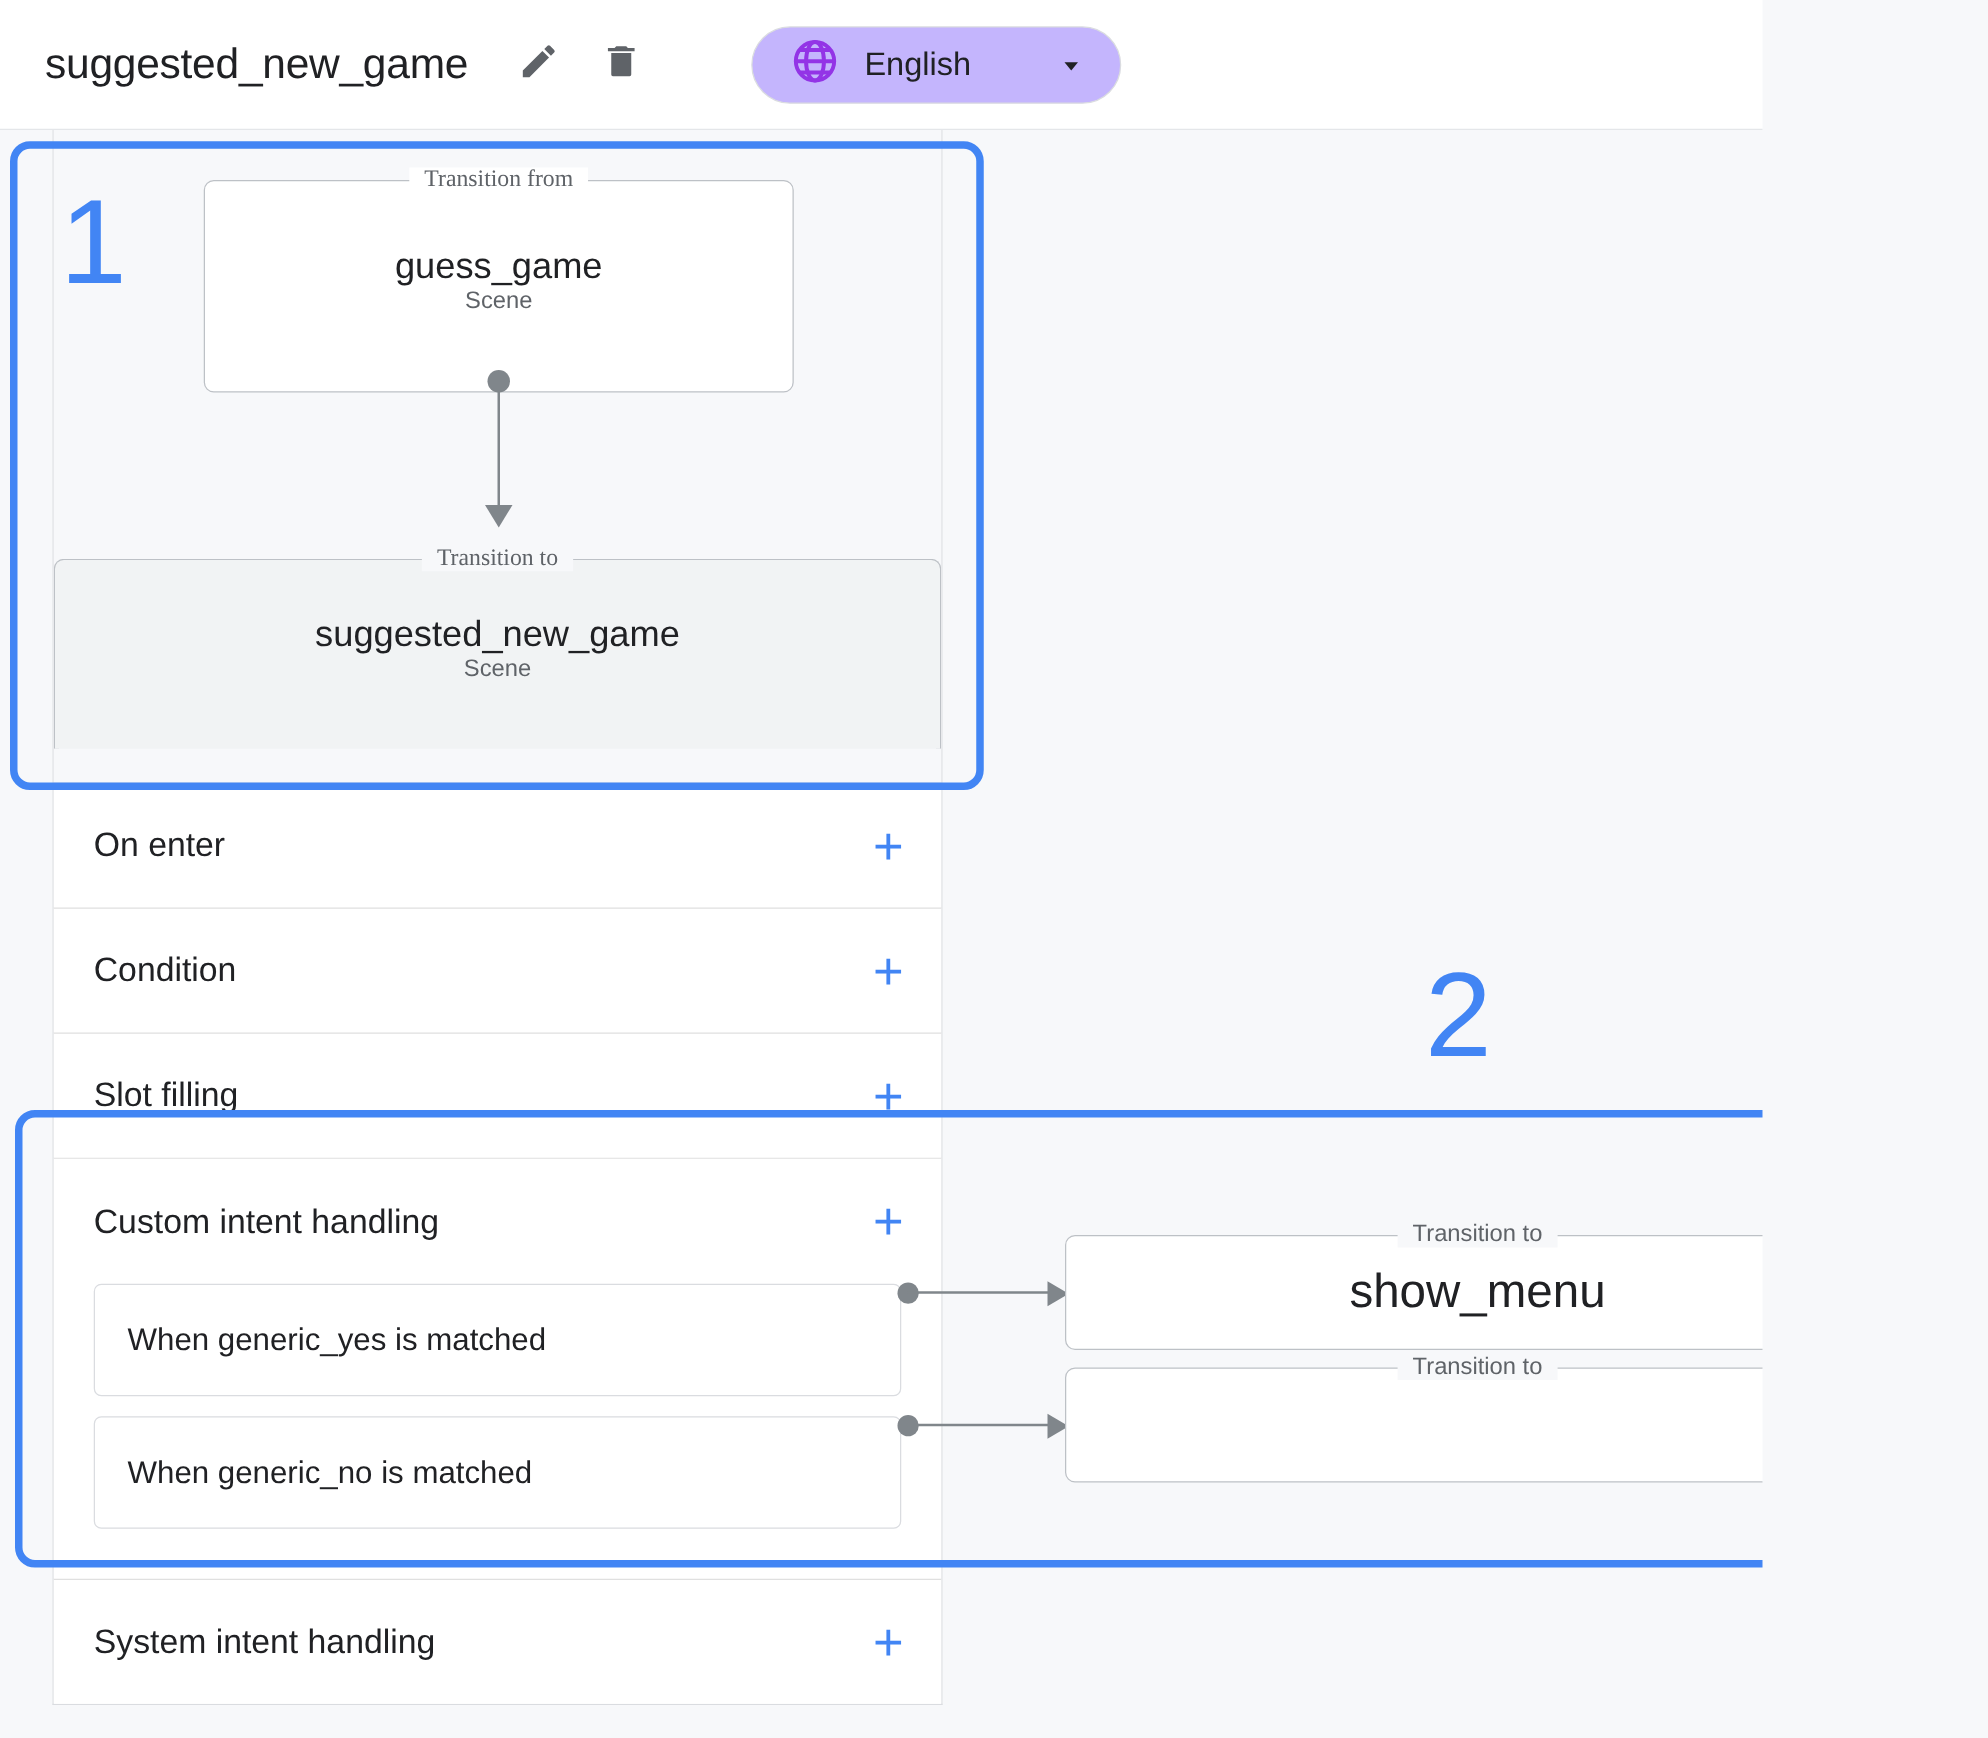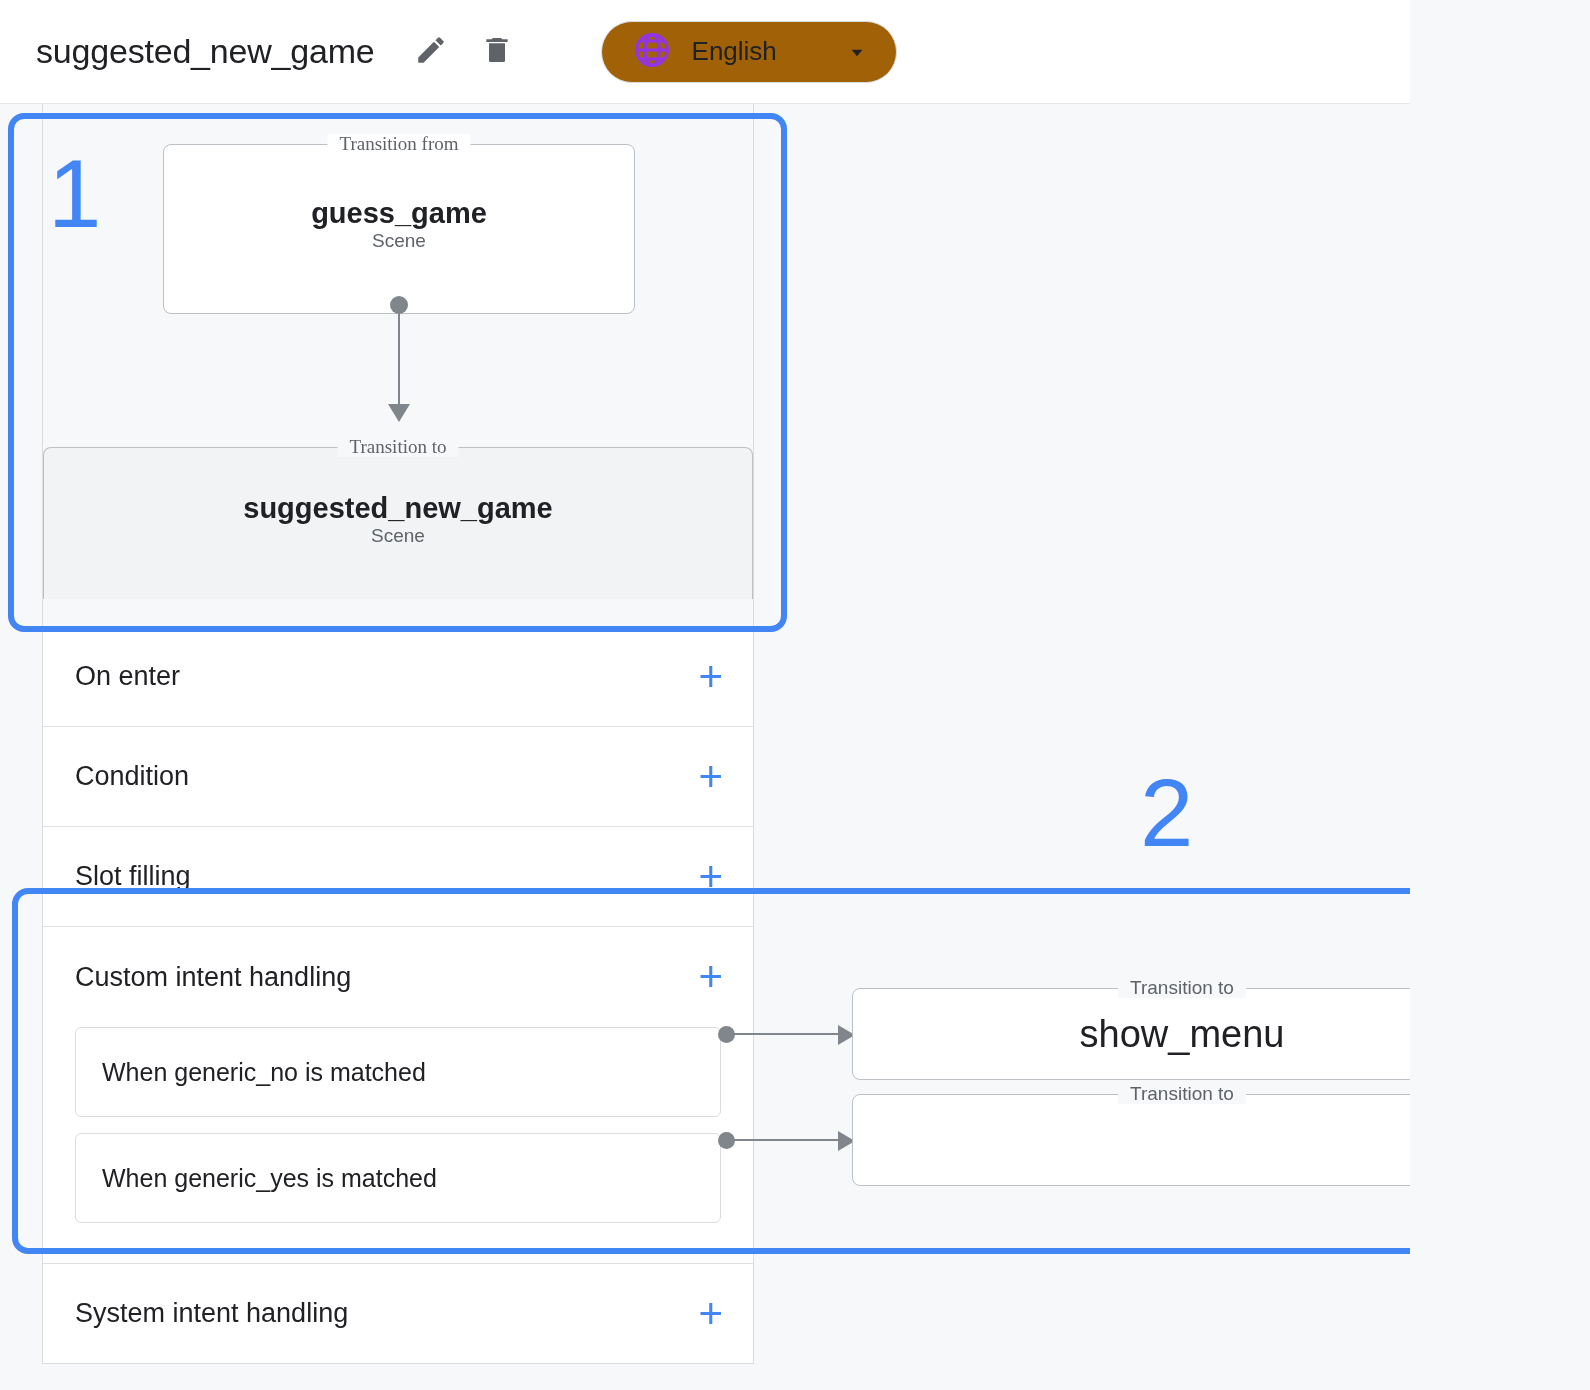--- a/index.html
+++ b/index.html
@@ -45,21 +45,21 @@
   }
   .icon-pencil { margin-left: 34px; }
   .icon-trash  { margin-left: 22px; }
 
   .lang-chip {
     margin-left: 82px;
     height: 62px;
     min-width: 296px;
     border: 1px solid #dadce0;
     border-radius: 34px;
-    background: #a16207;
+    background: #c4b5fd;
     display: flex;
     align-items: center;
     padding: 0 26px 0 30px;
     cursor: pointer;
   }
   .lang-label {
     font-size: 26px;
     color: #202124;
     margin-left: 20px;
     white-space: nowrap;
@@ -103,21 +103,20 @@
     color: #5f6368;
     white-space: nowrap;
     line-height: 20px;
     font-family: Liberation Serif, serif;
   }
   .node-title {
     font-size: 29px;
     color: #202124;
     text-align: center;
     white-space: nowrap;
-    font-weight: bold;
   }
   .node-sub {
     font-size: 19px;
     color: #5f6368;
     text-align: center;
   }
   .node-body {
     position: absolute;
     left: 0; right: 0;
     top: 50%;
@@ -374,24 +373,24 @@
       <span class="label">Slot filling</span>
       <span class="plus">+</span>
     </div>
 
     <div class="intent-group">
       <div class="intent-head">
         <span class="label">Custom intent handling</span>
         <span class="plus">+</span>
       </div>
       <div class="intent-item">
-        <span>When generic_no is matched</span>
+        <span>When generic_yes is matched</span>
       </div>
       <div class="intent-item">
-        <span>When generic_yes is matched</span>
+        <span>When generic_no is matched</span>
       </div>
     </div>
 
     <div class="acc-row">
       <span class="label">System intent handling</span>
       <span class="plus">+</span>
     </div>
   </div>
 
   <div class="conn" style="left:718px; top:1034px;">

